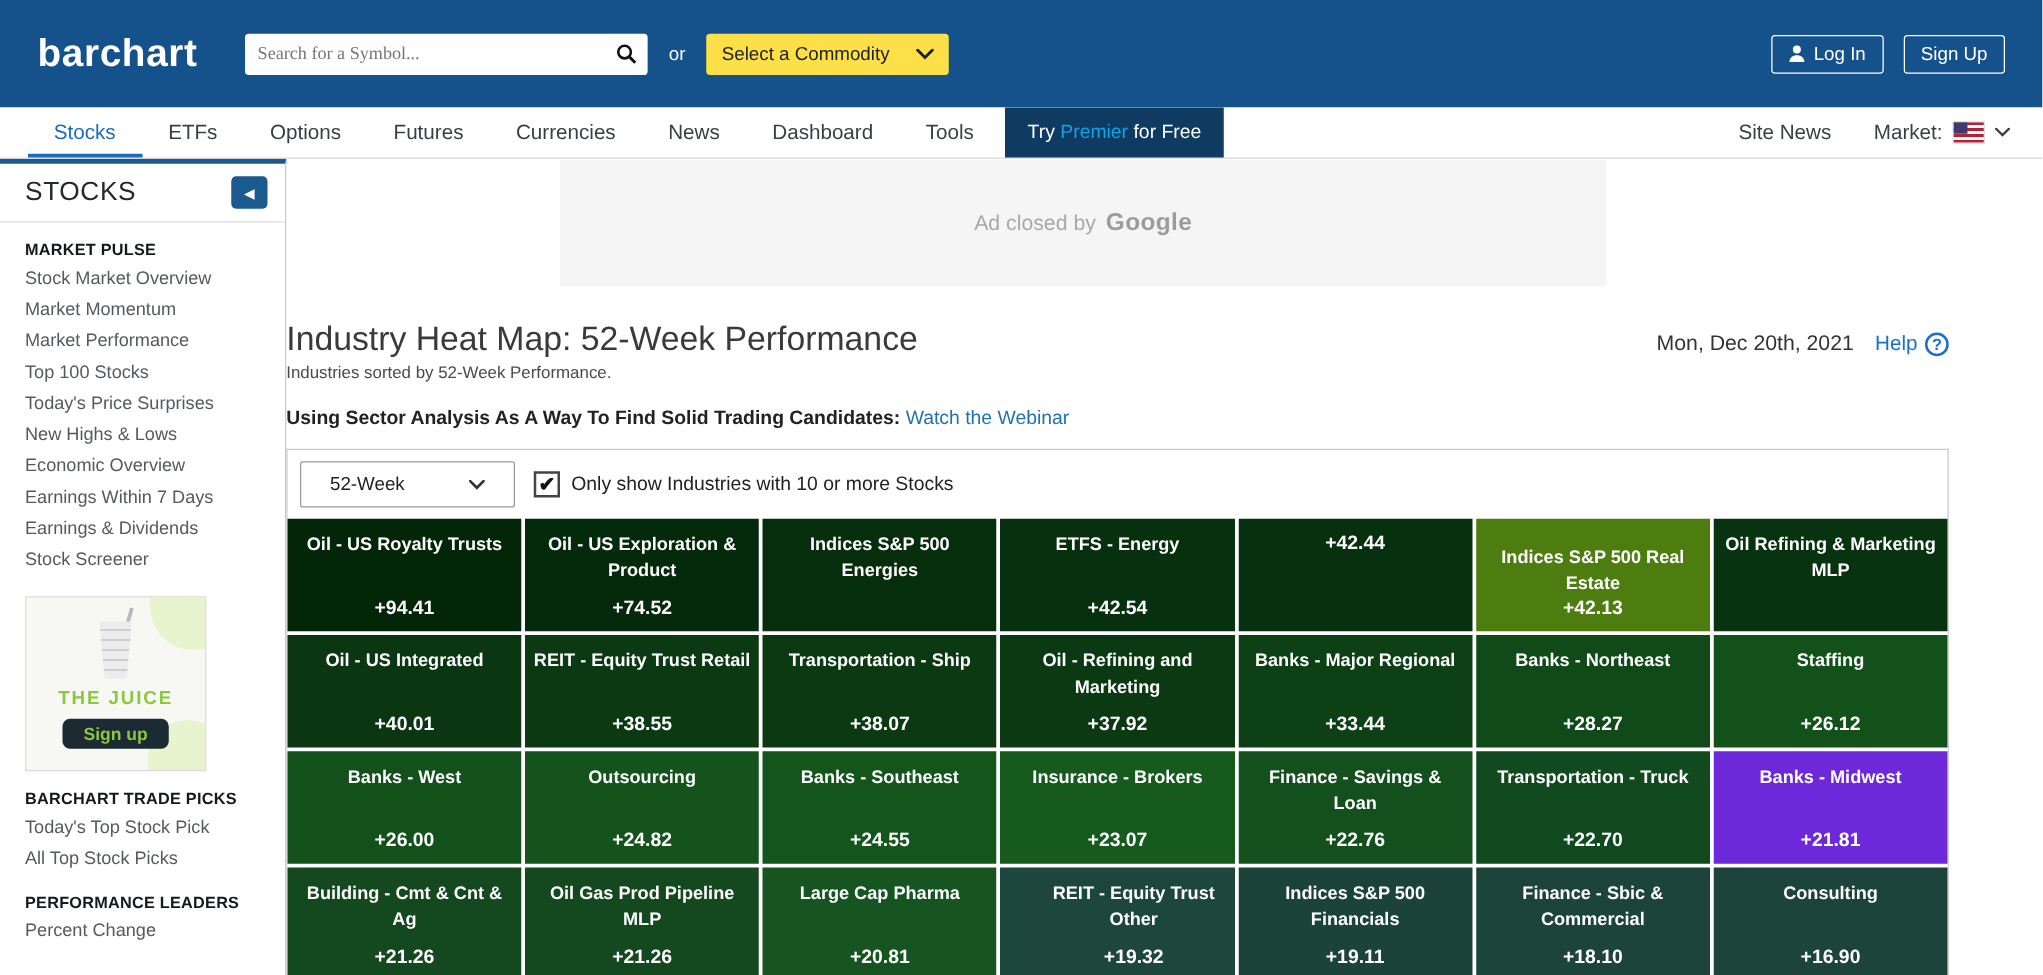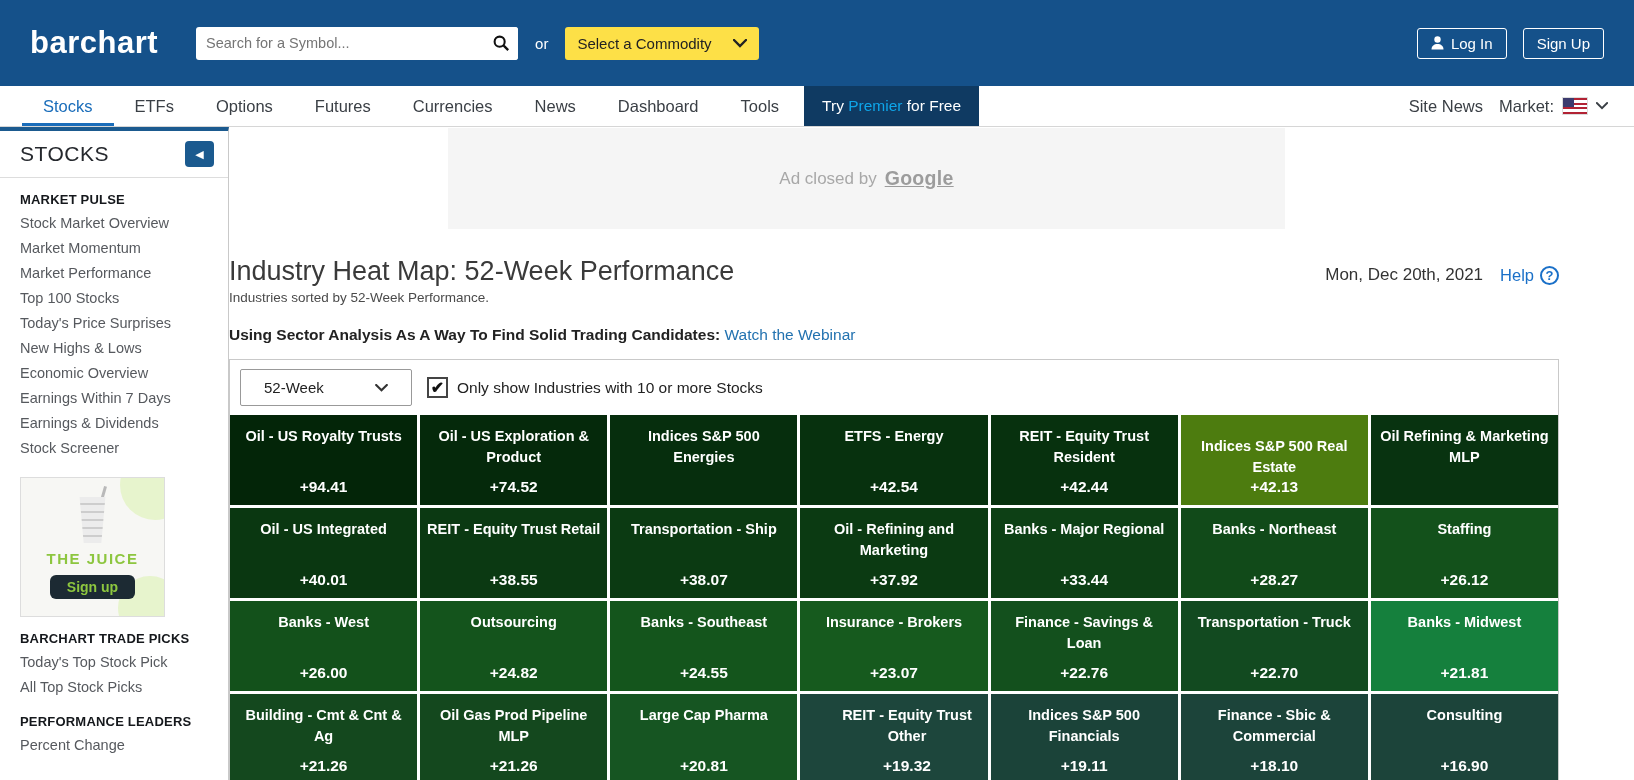--- a/index.html
+++ b/index.html
@@ -5,39 +5,39 @@
   * { margin:0; padding:0; box-sizing:border-box; }
   html,body { width:1634px; height:780px; overflow:hidden; background:#fff;
     font-family:"Liberation Sans", sans-serif; }
 
   
   .topbar { height:86px; background:#15518a; display:flex; align-items:center; padding:0 30px; }
   .logo { color:#fff; font-size:31px; font-weight:700; letter-spacing:.5px; }
   .searchbox { margin-left:38px; width:322px; height:33px; background:#fff; border-radius:3px;
     display:flex; align-items:center; overflow:hidden; }
   .searchbox input { flex:1; border:none; outline:none; font-size:14.5px; padding:0 10px;
-    font-family:Liberation Sans, sans-serif; color:#333; }
+    font-family:Liberation Serif, serif; color:#333; }
   .searchbox .sicon { width:34px; height:100%; display:flex; align-items:center; justify-content:center;
     background:#fff; border:none; cursor:pointer; }
   .or-label { color:#fff; font-size:15px; margin:0 17px; }
   .commodity { width:194px; height:33px; background:#fde047; border-radius:3px; display:flex;
     align-items:center; justify-content:space-between; padding:0 12px; font-size:15px; color:#222; cursor:pointer; }
   .top-right { margin-left:auto; display:flex; align-items:center; gap:16px; }
   .tbtn { border:1px solid #fff; border-radius:3px; color:#fff; font-size:15px; height:31px;
     display:flex; align-items:center; gap:7px; padding:0 13px; background:transparent; cursor:pointer;
     font-family:"Liberation Sans", sans-serif; }
 
   
   .navbar { height:41px; background:#fff; border-bottom:1px solid #d6d6d6; display:flex; align-items:stretch; padding-left:22px; }
   .nav-item { font-size:16.5px; color:#3a3f45; line-height:40px; padding:0 21px; cursor:pointer; text-decoration:none; }
   .nav-item.active { color:#1a6dba; box-shadow:inset 0 -3px 0 #1a6dba; }
   .premier { background:#0f3a62; color:#fff; font-size:15.5px; line-height:40px; padding:0 18px;
     margin-left:4px; cursor:pointer; white-space:nowrap; }
   .premier .gold { color:#0ea5e9; }
-  .nav-right { margin-left:auto; display:flex; align-items:center; gap:16px; padding-right:26px; }
+  .nav-right { margin-left:auto; display:flex; align-items:center; gap:34px; padding-right:26px; }
   .nav-right .txt { font-size:16.5px; color:#3a3f45; cursor:pointer; }
   .market { display:flex; align-items:center; gap:9px; cursor:pointer; }
   .flag { width:24px; height:16px; position:relative; background:repeating-linear-gradient(#b22234 0 2.3px,#fff 2.3px 4.6px); box-shadow:0 0 0 1px #ddd; }
   .flag::after { content:""; position:absolute; left:0; top:0; width:11px; height:9px; background:#3c3b6e; }
 
   
   .page { display:flex; height:669px; overflow:hidden; }
   .sidebar { width:229px; flex:0 0 229px; border-right:1px solid #c9c9c9; border-top:4px solid #1b5a8f; padding:10px 0 0 20px; }
   .sb-titlerow { display:flex; align-items:center; justify-content:space-between; padding-right:14px; }
   .sb-title { font-size:21px; color:#25282d; letter-spacing:.5px; }
@@ -62,21 +62,21 @@
   .signup-pill { position:relative; display:inline-block; margin-top:8px; background:#1c2a33; color:#8dc63f;
     font-weight:700; font-size:14px; border-radius:6px; padding:4px 17px; border:none; cursor:pointer;
     font-family:"Liberation Sans", sans-serif; }
 
   
   .content { flex:1; overflow:hidden; }
   .inner { width:1330px; }
   .ad-banner { width:837px; height:101px; background:#f5f5f5; margin:1px 0 0 219px;
     display:flex; align-items:center; justify-content:center; gap:8px; }
   .ad-banner .t1 { font-size:17px; color:#a8a8a8; }
-  .ad-banner .t2 { font-size:19.5px; color:#9c9c9c; font-weight:600; letter-spacing:.3px;text-decoration:underline; }
+  .ad-banner .t2 { font-size:19.5px; color:#9c9c9c; font-weight:600; letter-spacing:.3px; }
 
   .title-row { display:flex; align-items:baseline; margin-top:27px; }
   .page-title { font-size:27px; font-weight:400; color:#3a3a3a; }
   .title-right { margin-left:auto; display:flex; align-items:center; gap:17px; }
   .date-label { font-size:17px; color:#333; }
   .help-link { display:flex; align-items:center; gap:6px; color:#1a70c8; font-size:16.5px; cursor:pointer; text-decoration:none; }
   .help-q { width:19px; height:19px; border:2px solid #1a70c8; border-radius:50%; font-size:13px; font-weight:700;
     display:flex; align-items:center; justify-content:center; }
   .subtitle { font-size:13.5px; color:#4a4a4a; margin-top:3px; }
   .webinar-row { margin-top:21px; font-size:15.5px; }
@@ -263,21 +263,20 @@
             </div>
             <div class="hm-cell" style="background: rgb(6, 46, 13); gap: 44px;">
               <div class="hm-name">Indices S&amp;P 500 Energies</div>
               <div class="hm-value">+47.34</div>
             </div>
             <div class="hm-cell" style="background: rgb(7, 49, 14);">
               <div class="hm-name">ETFS - Energy</div>
               <div class="hm-value">+42.54</div>
             </div>
             <div class="hm-cell" style="background: rgb(7, 49, 14);">
-              <div class="hm-name">REIT - Equity Trust Resident</div>
               <div class="hm-value">+42.44</div>
             </div>
             <div class="hm-cell" style="background: #4d7c0f; justify-content: flex-end;">
               <div class="hm-name">Indices S&amp;P 500 Real Estate</div>
               <div class="hm-value">+42.13</div>
             </div>
             <div class="hm-cell" style="background: rgb(8, 51, 16); gap: 47px;">
               <div class="hm-name">Oil Refining &amp; Marketing MLP</div>
               <div class="hm-value">+41.58</div>
             </div>
@@ -326,21 +325,21 @@
               <div class="hm-value">+23.07</div>
             </div>
             <div class="hm-cell" style="background: rgb(19, 80, 29);">
               <div class="hm-name">Finance - Savings &amp; Loan</div>
               <div class="hm-value">+22.76</div>
             </div>
             <div class="hm-cell" style="background: rgb(18, 74, 32);">
               <div class="hm-name">Transportation - Truck</div>
               <div class="hm-value">+22.70</div>
             </div>
-            <div class="hm-cell" style="background: #15803d;">
+            <div class="hm-cell" style="background: #6d28d9;">
               <div class="hm-name">Banks - Midwest</div>
               <div class="hm-value">+21.81</div>
             </div>
             <div class="hm-cell" style="background: rgb(20, 72, 30);">
               <div class="hm-name">Building - Cmt &amp; Cnt &amp; Ag</div>
               <div class="hm-value">+21.26</div>
             </div>
             <div class="hm-cell" style="background: rgb(20, 72, 30);">
               <div class="hm-name">Oil Gas Prod Pipeline MLP</div>
               <div class="hm-value">+21.26</div>

